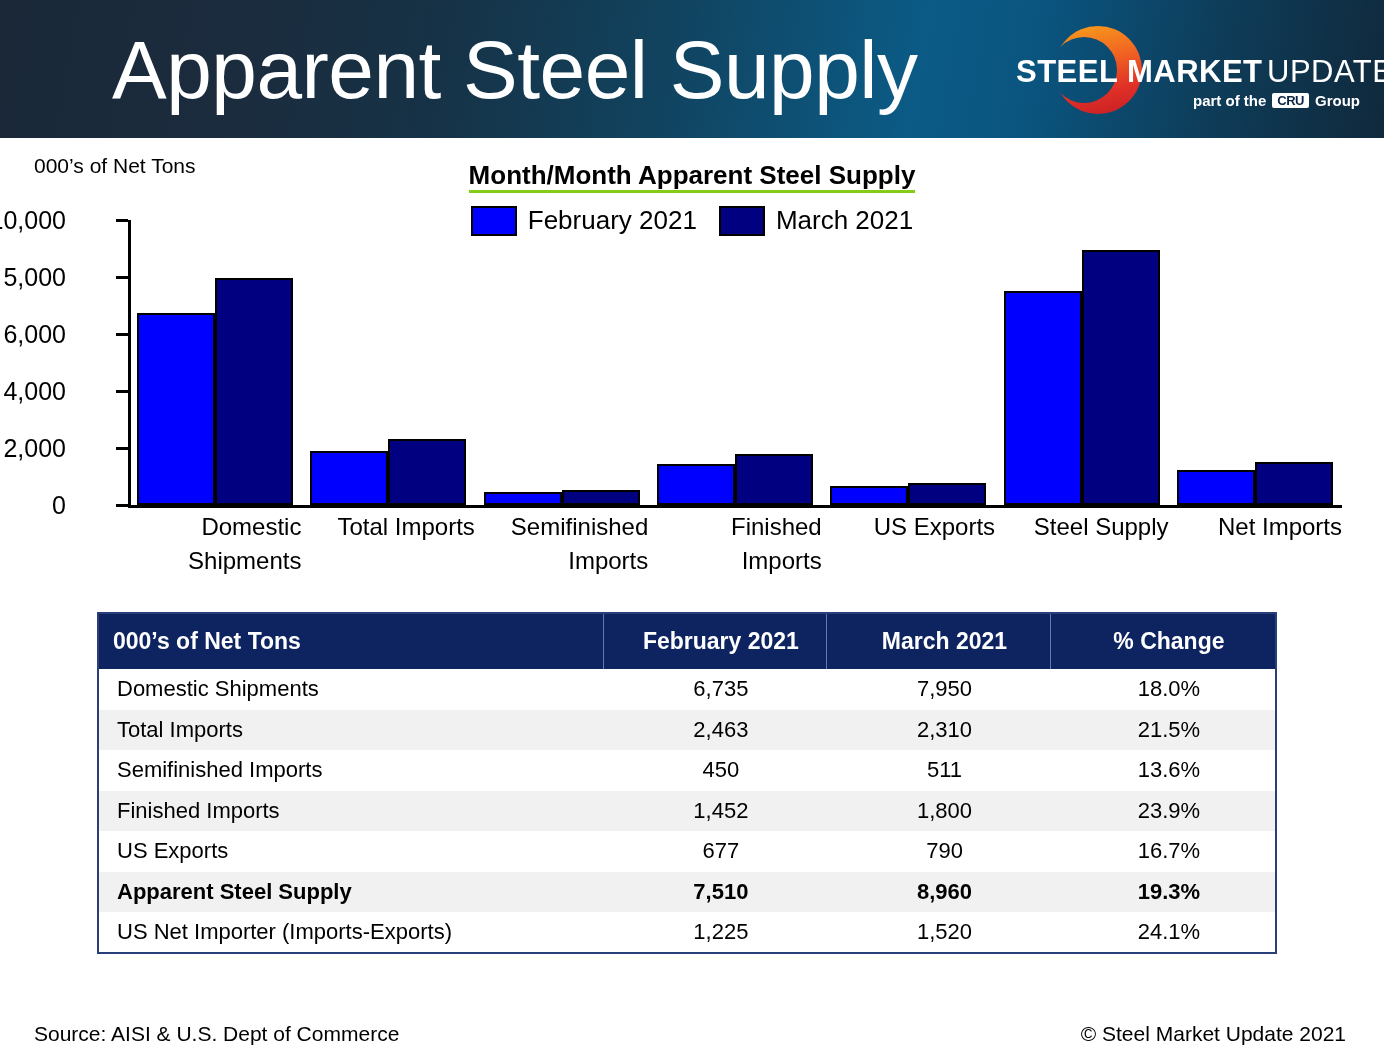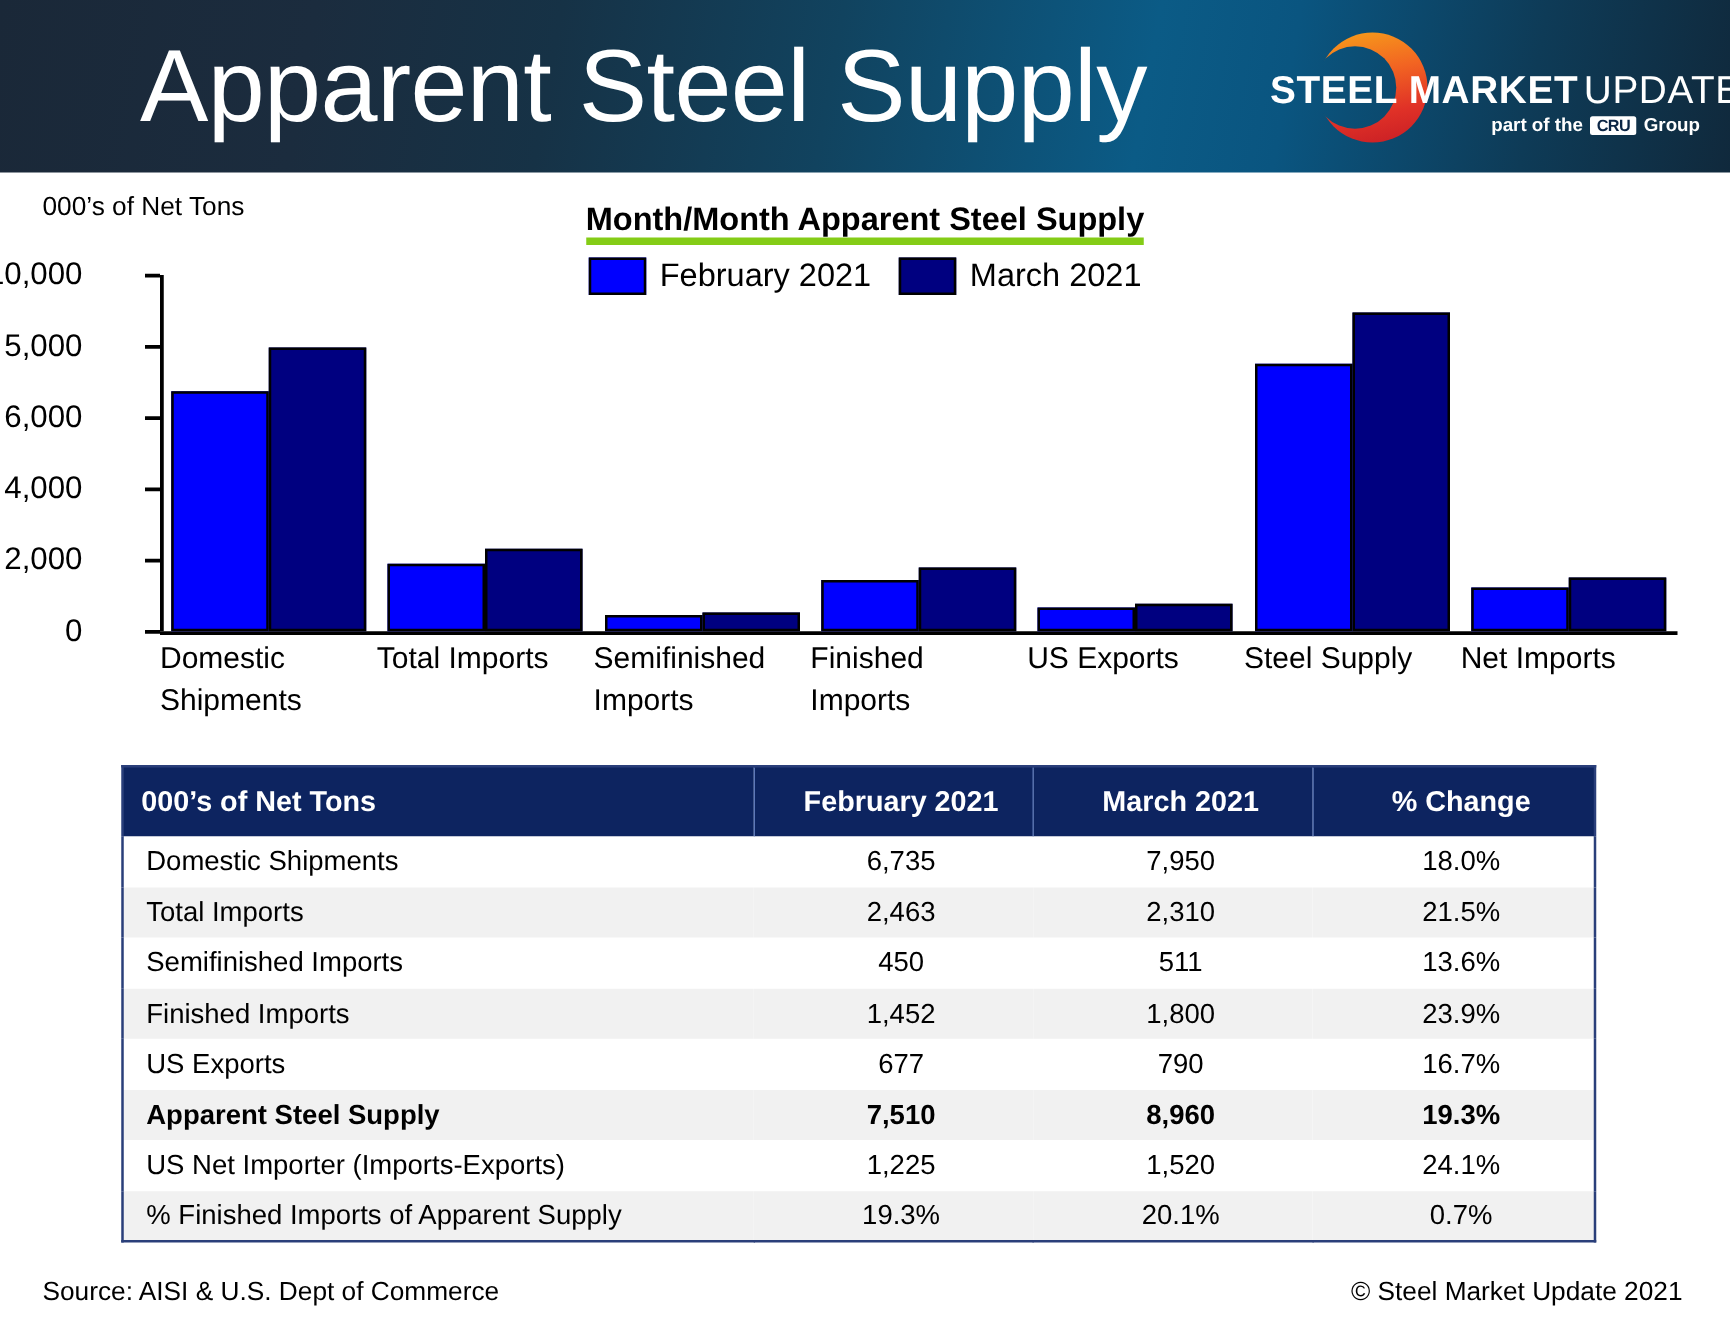--- a/index.html
+++ b/index.html
@@ -106,21 +106,21 @@
   #chart-title {
     position: absolute;
     left: 0; top: 22px;
     width: 1384px;
     text-align: center;
     font-size: 26px;
     font-weight: bold;
     color: #000000;
   }
   #chart-title span {
-    border-bottom: 6px solid #84cc16;
+    border-bottom: 3px solid #84cc16;
     padding-bottom: 0;
   }
   #chart-legend {
     position: absolute;
     left: 0; top: 67px;
     width: 1384px;
     display: flex;
     justify-content: center;
     align-items: center;
     gap: 22px;
@@ -176,21 +176,21 @@
     bottom: 0;
     border: 2px solid #000000;
   }
   #xlabels {
     position: absolute;
     left: 128px; top: 372px;
     width: 1214px; height: 86px;
   }
   .x-label {
     position: absolute;
-    text-align: left;
+    text-align: right;
     font-size: 24px;
     line-height: 34px;
     color: #000000;
   }
 
   
   #data-table {
     position: absolute;
     left: 97px; top: 612px;
     width: 1180px;
@@ -408,23 +408,17 @@
         <td>7,510</td>
         <td>8,960</td>
         <td>19.3%</td>
       </tr>
       <tr>
         <td>US Net Importer (Imports-Exports)</td>
         <td>1,225</td>
         <td>1,520</td>
         <td>24.1%</td>
       </tr>
-      <tr class="alt">
-        <td>% Finished Imports of Apparent Supply</td>
-        <td>19.3%</td>
-        <td>20.1%</td>
-        <td>0.7%</td>
-      </tr>
     </tbody>
 </table>
 
 <div id="footer-source">Source:  AISI &amp; U.S. Dept of Commerce</div>
 <div id="footer-copyright">©    Steel Market Update 2021</div>
 
 </body></html>

